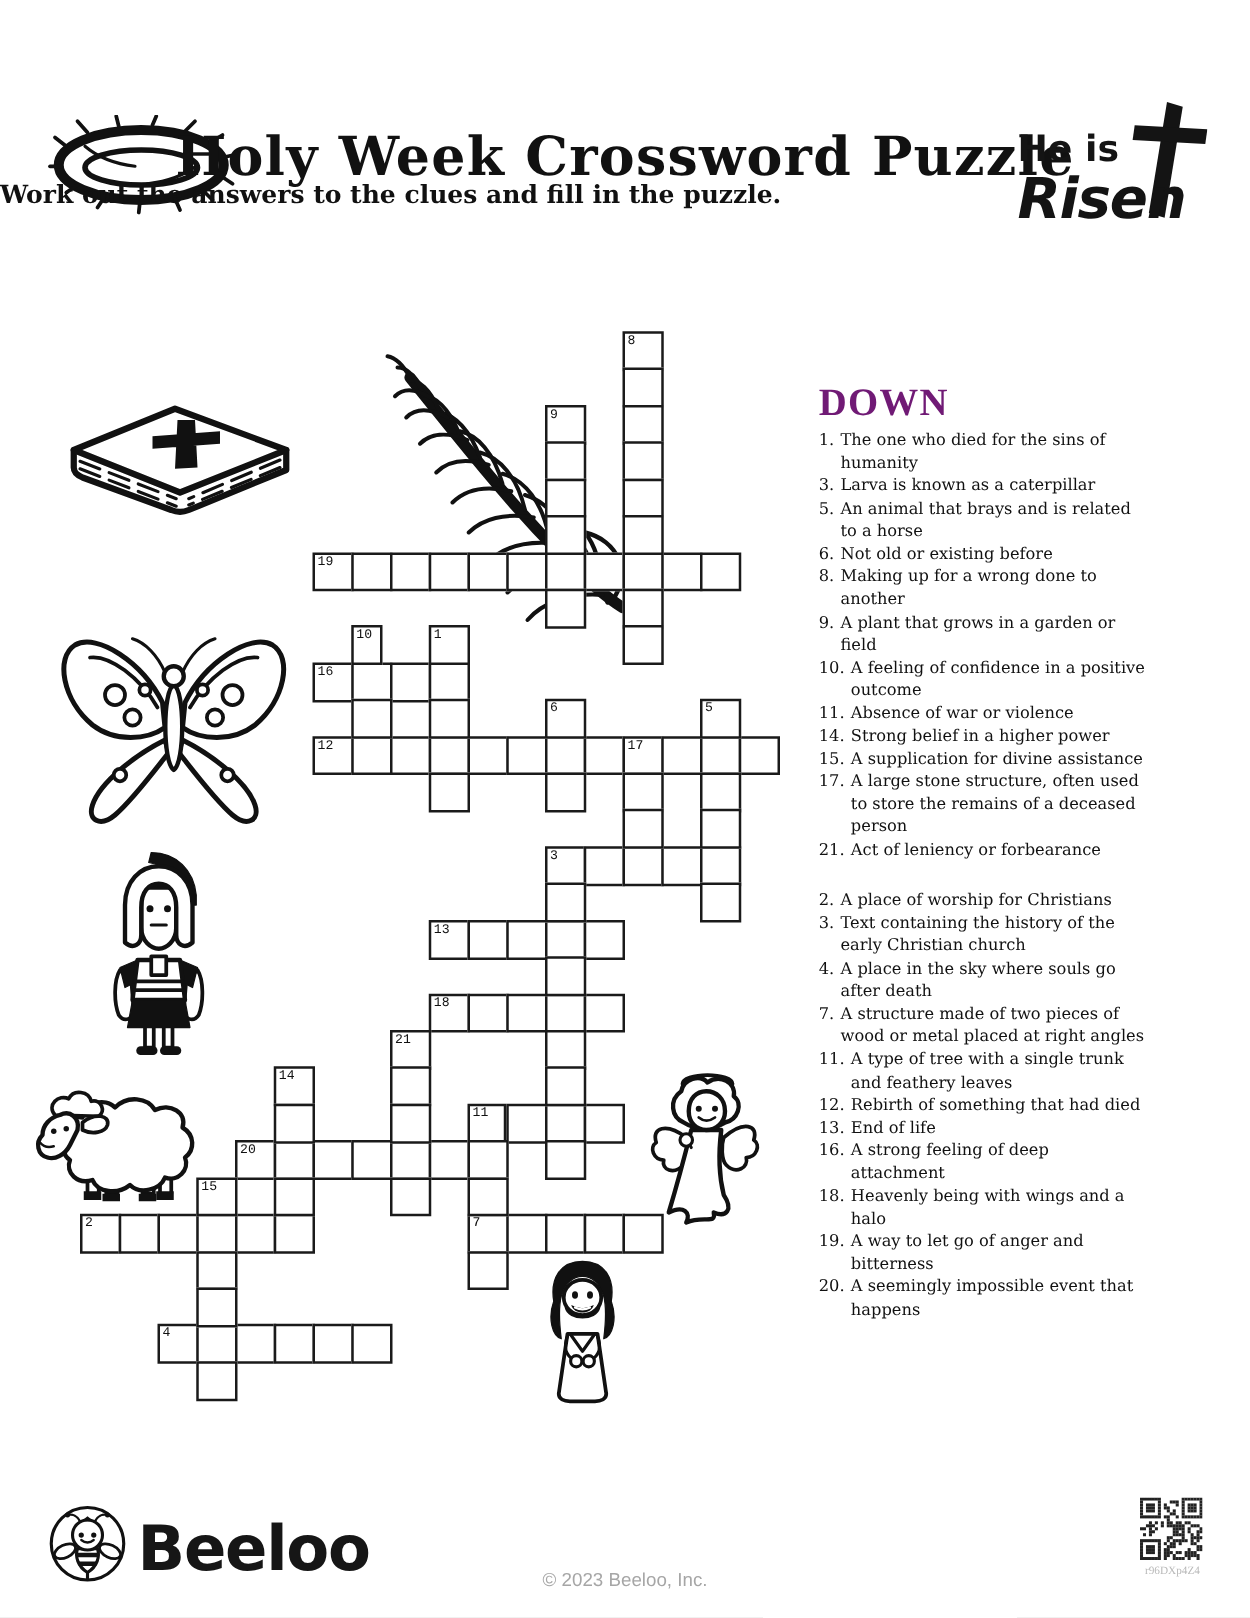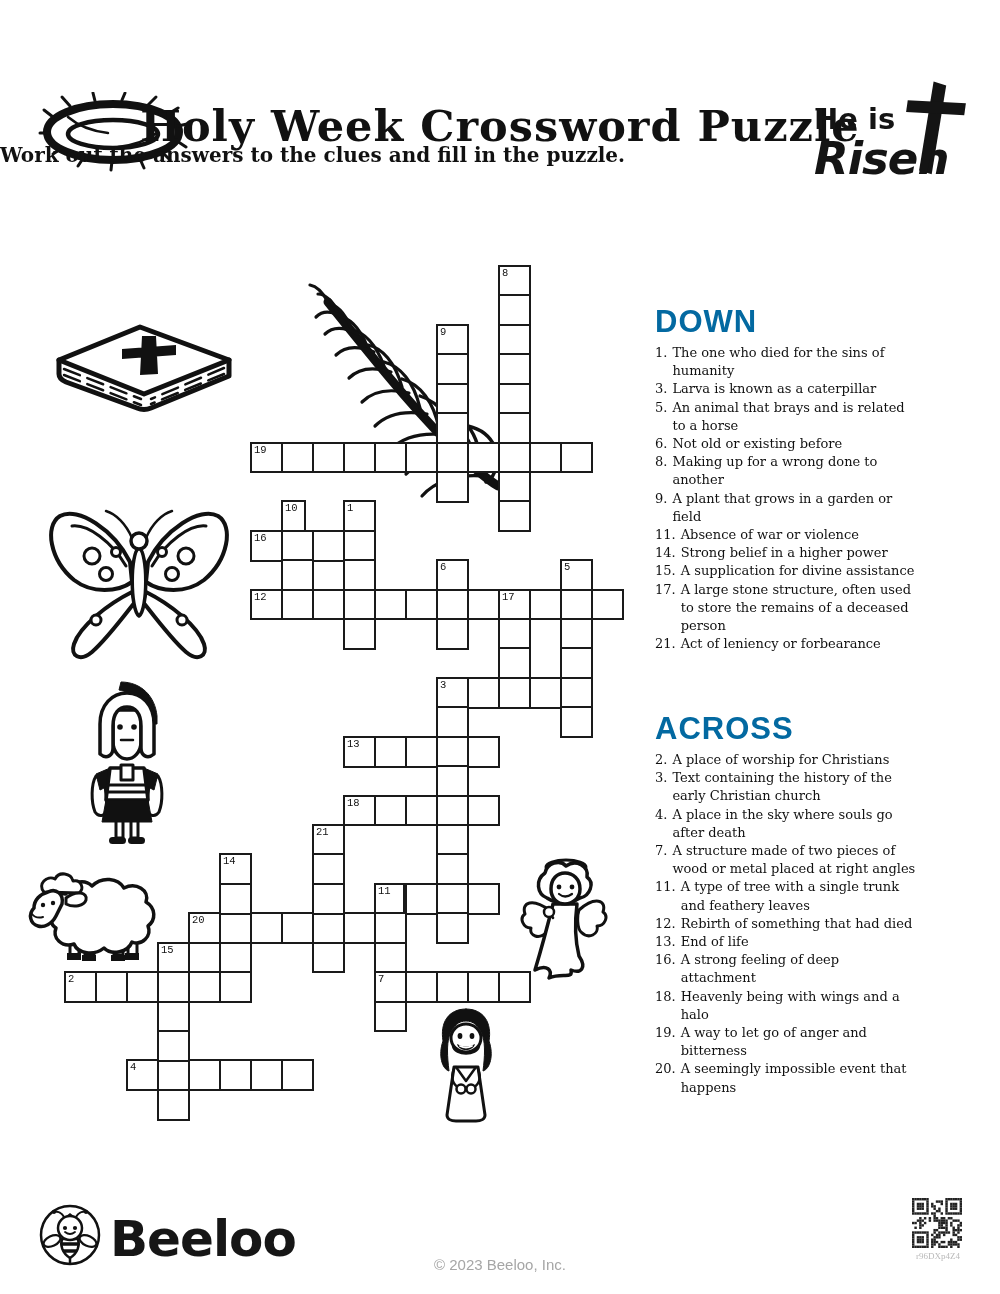--- a/index.html
+++ b/index.html
@@ -21,22 +21,22 @@
   .badge .cross{position:absolute;left:90px;top:0px;}
 
   
   #grid{position:absolute;inset:0;}
   .cell{position:absolute;box-sizing:border-box;border:2.4px solid #1a1a1a;background:#fff;}
   .cell .num{position:absolute;top:0px;left:2px;font-family:"Liberation Mono",monospace;
              font-size:10.5px;line-height:12px;color:#111;}
 
   
   .clue-col{position:absolute;left:655px;width:262px;}
-  .clue-head{margin:0 0 5px 0;font-family:Liberation Sans, sans-serif;font-weight:700;
-             font-size:31px;line-height:34px;letter-spacing:1px;color:#0369a1;}
+  .clue-head{margin:0 0 5px 0;font-family:Liberation Serif, serif;font-weight:700;
+             font-size:31px;line-height:34px;letter-spacing:1px;color:#701a75;}
   ol.clues{list-style:none;margin:0;padding:0;font-size:13px;line-height:18.2px;}
   ol.clues li{display:flex;}
   ol.clues .cnum{flex:0 0 auto;margin-right:5px;}
   ol.clues .ctext{flex:1 1 auto;}
 
   
   .brand-text{position:absolute;left:110px;top:1210px;font-family:"DejaVu Sans",sans-serif;
               font-weight:800;font-size:50px;letter-spacing:-1px;color:#161616;}
   .copyright{position:absolute;top:1256px;left:0;width:1000px;text-align:center;
              font-family:"Liberation Sans",sans-serif;font-size:15px;color:#a6a6a6;}
@@ -409,20 +409,24 @@
         </li>
         <li>
           <span class="cnum">8.</span>
           <span class="ctext">Making up for a wrong done to another</span>
         </li>
         <li>
           <span class="cnum">9.</span>
           <span class="ctext">A plant that grows in a garden or field</span>
         </li>
         <li>
+          <span class="cnum">10.</span>
+          <span class="ctext">A feeling of confidence in a positive outcome</span>
+        </li>
+        <li>
           <span class="cnum">11.</span>
           <span class="ctext">Absence of war or violence</span>
         </li>
         <li>
           <span class="cnum">14.</span>
           <span class="ctext">Strong belief in a higher power</span>
         </li>
         <li>
           <span class="cnum">15.</span>
           <span class="ctext">A supplication for divine assistance</span>
@@ -432,21 +436,20 @@
           <span class="ctext">A large stone structure, often used to store the remains of a deceased person</span>
         </li>
         <li>
           <span class="cnum">21.</span>
           <span class="ctext">Act of leniency or forbearance</span>
         </li>
       </ol>
   </div>
 
   <div class="clue-col" style="top:712px">
-    <h2 class="clue-head">ACROSS</h2>
     <ol class="clues" id="across-list">
         <li>
           <span class="cnum">2.</span>
           <span class="ctext">A place of worship for Christians</span>
         </li>
         <li>
           <span class="cnum">3.</span>
           <span class="ctext">Text containing the history of the early Christian church</span>
         </li>
         <li>

